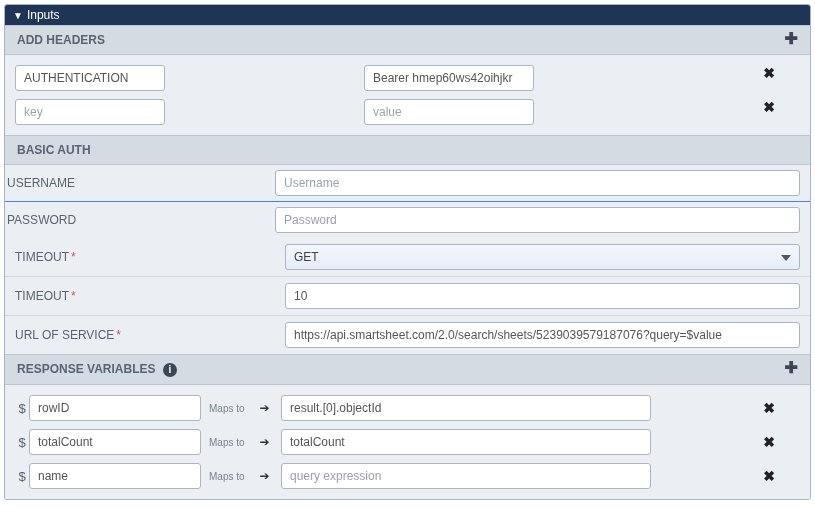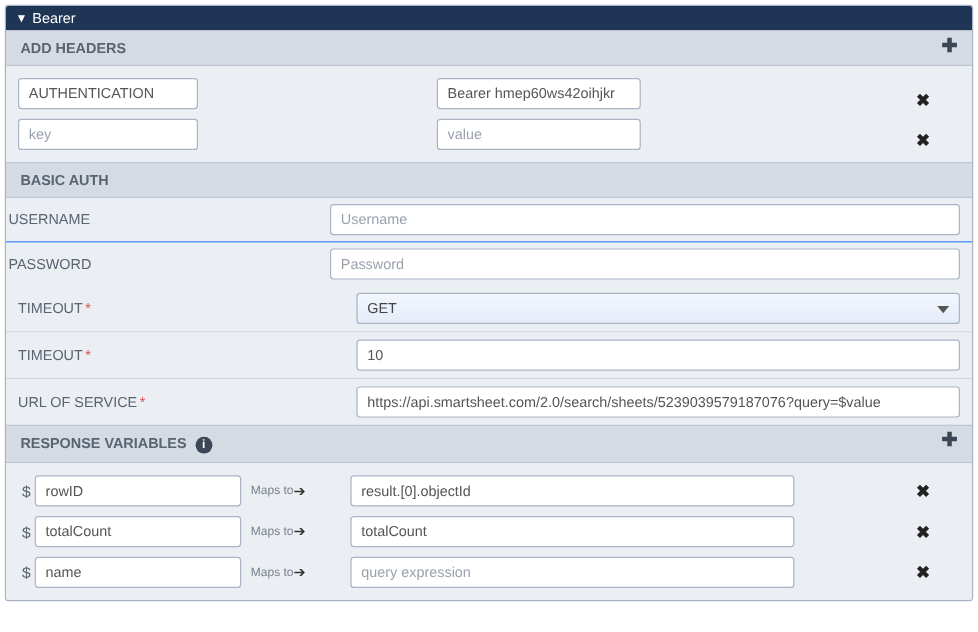--- a/index.html
+++ b/index.html
@@ -47,21 +47,21 @@
     color: #3c4654;
     cursor: pointer;
     line-height: 12px;
   }
   .section-body {
     background: #ebeef2;
     padding: 6px 10px;
   }
   .header-row {
     display: flex;
-    align-items: flex-end;
+    align-items: flex-start;
     padding: 4px 0;
   }
   .header-row .col1 { width: 320px; }
   .header-row .col2 { width: 320px; }
   .header-row .remove {
     margin-left: auto;
     margin-right: 25px;
     font-size: 14px;
     font-weight: bold;
     color: #222;
@@ -110,21 +110,21 @@
     padding: 6px 10px;
     background: #ebeef2;
   }
   .req-row:last-child { border-bottom: none; }
   .req-row .label {
     width: 270px;
     font-size: 12px;
     color: #5a6471;
   }
   .req-row .label .req { color: #d9534f; margin-left: 2px; }
-  .req-row .field { flex: 1; margin-left: 12px; }
+  .req-row .field { flex: 1; }
   .req-row .field input,
   .req-row .field select { width: 100%; }
   select {
     appearance: none;
     background: linear-gradient(#f2f6fd, #e6edf9);
     font-weight: 500;
     color: #444;
     padding-right: 24px;
   }
   .select-wrap {
@@ -178,22 +178,22 @@
   }
   .resp-row .name input {
     width: 172px;
   }
   .resp-row .mapsto {
     font-size: 10px;
     color: #7a828d;
     margin-left: 8px;
     display: flex;
     align-items: center;
-    gap: 0;
-    width: 83px;
+    gap: 15px;
+    width: 72px;
   }
   .resp-row .mapsto .arrow { font-size: 12px; color: #333; }
   .resp-row .expr {
     flex: 1;
     max-width: 370px;
   }
   .resp-row .expr input {
     width: 100%;
   }
   .resp-row .remove {
@@ -205,21 +205,21 @@
     cursor: pointer;
   }
 </style>
 </head>
 <body>
 
 <div class="panel">
 
   <div class="titlebar">
     <span class="caret">▼</span>
-    <span>Bearer</span>
+    <span>Inputs</span>
   </div>
 
   <div class="section-header">
     <span>ADD HEADERS</span>
     <span class="plus">✚</span>
   </div>
   <div class="section-body">
     <div class="header-row">
       <div class="col1">
         <input type="text" value="AUTHENTICATION" style="">

